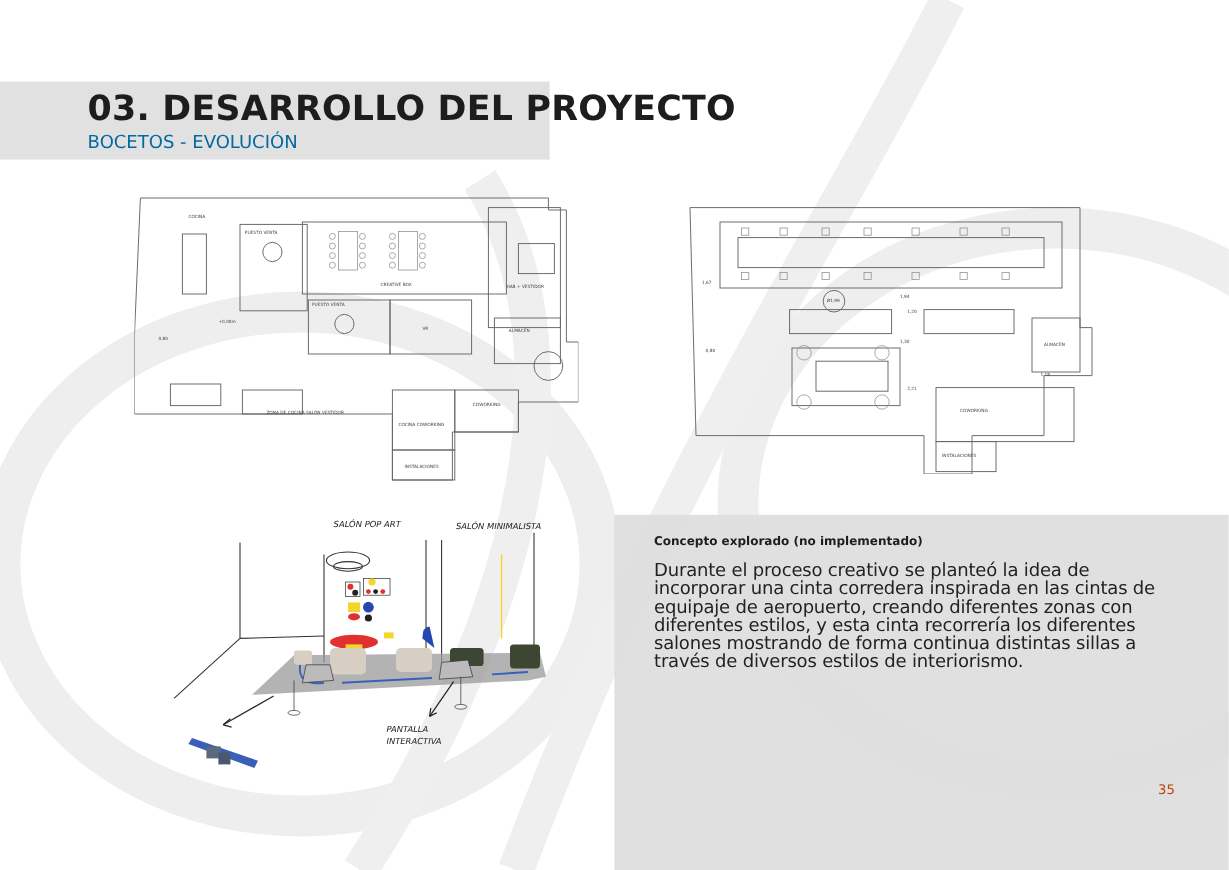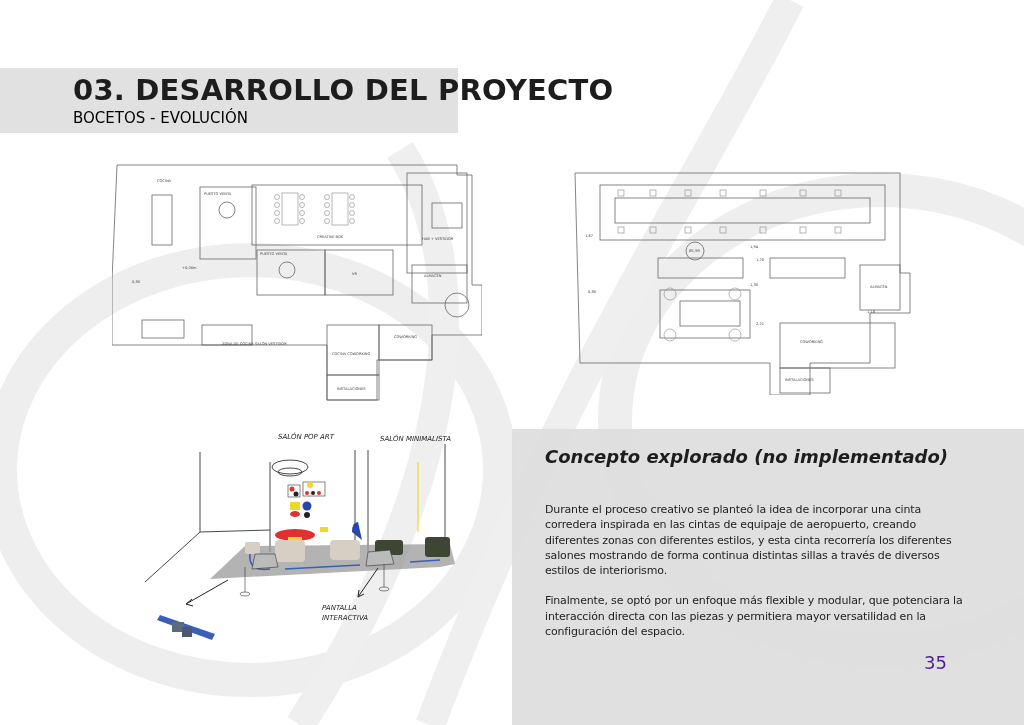--- a/index.html
+++ b/index.html
@@ -12,47 +12,47 @@
     position: absolute; left: 0; top: 68px; width: 458px; height: 65px;
     background: rgba(222,222,222,0.92); z-index: 2;
   }
   .page-title {
     position: absolute; left: 73px; top: 73px; font-size: 29px; font-weight: 700;
     letter-spacing: 0.2px; color: #1d1d1d; z-index: 3; white-space: nowrap;
     font-family: "DejaVu Sans", sans-serif;
   }
   .page-subtitle {
     position: absolute; left: 73px; top: 109px; font-size: 15px; font-weight: 400;
-    color: #000000; z-index: 3; white-space: nowrap; font-family: "DejaVu Sans", sans-serif;
+    color: #0369a1; z-index: 3; white-space: nowrap; font-family: "DejaVu Sans", sans-serif;
   }
 
   .plan { position: absolute; z-index: 2; }
   .plan-a { left: 112px; top: 155px; width: 370px; height: 248px; }
   .plan-b { left: 570px; top: 163px; width: 350px; height: 232px; }
   .plan svg, .sketch svg { width: 100%; height: 100%; display: block; }
   .plan-label { font-family: "DejaVu Sans", sans-serif; font-size: 3.6px; fill: #444; }
   .sk-label { font-family: "DejaVu Sans", sans-serif; font-size: 7px; fill: #222; font-style: italic; }
 
   .sketch { position: absolute; left: 140px; top: 422px; width: 340px; height: 240px; z-index: 2; text-decoration: underline; }
 
   .text-panel {
     position: absolute; left: 512px; top: 429px; width: 512px; height: 296px;
     background: rgba(222,222,222,0.94); z-index: 1;
   }
   .panel-content { position: absolute; left: 545px; top: 446px; width: 420px; z-index: 3; }
   .panel-heading {
-    font-family: "DejaVu Sans", sans-serif; font-size: 18px; font-weight: 700; color: #1d1d1d;
-    margin-bottom: 35px; white-space: nowrap; font-style: italic;
+    font-family: "DejaVu Sans", sans-serif; font-size: 10px; font-weight: 700; color: #1d1d1d;
+    margin-bottom: 11px; white-space: nowrap;
   }
   .panel-para {
-    font-family: "DejaVu Sans", sans-serif; font-size: 11px; line-height: 15.3px; color: #222;
+    font-family: "DejaVu Sans", sans-serif; font-size: 15px; line-height: 15.3px; color: #222;
     margin-bottom: 15px; letter-spacing: -0.15px;
   }
   .page-number {
-    position: absolute; left: 924px; top: 652px; font-size: 18px; color: #4c1d95; z-index: 3;
+    position: absolute; left: 965px; top: 652px; font-size: 11px; color: #c2410c; z-index: 3;
     font-family: "DejaVu Sans", sans-serif;
   }
 </style>
 </head>
 <body>
 
 <svg class="bg-rings" viewBox="0 0 1024 725">
   <g fill="none" stroke="#eeeeee" stroke-width="34">
     <ellipse cx="250" cy="470" rx="250" ry="210"></ellipse>
     <ellipse cx="880" cy="420" rx="265" ry="230"></ellipse>
@@ -231,15 +231,14 @@
     <text class="sk-label" x="240" y="19">SALÓN MINIMALISTA</text>
     <text class="sk-label" x="182" y="188">PANTALLA</text>
     <text class="sk-label" x="182" y="198">INTERACTIVA</text>
   </svg>
 </div>
 
 <div class="text-panel"></div>
 <div class="panel-content">
   <h2 class="panel-heading">Concepto explorado (no implementado)</h2>
   <p class="panel-para">Durante el proceso creativo se planteó la idea de incorporar una cinta corredera inspirada en las cintas de equipaje de aeropuerto, creando diferentes zonas con diferentes estilos, y esta cinta recorrería los diferentes salones mostrando de forma continua distintas sillas a través de diversos estilos de interiorismo.</p>
-  <p class="panel-para">Finalmente, se optó por un enfoque más flexible y modular, que potenciara la interacción directa con las piezas y permitiera mayor versatilidad en la configuración del espacio.</p>
 </div>
 <div class="page-number">35</div>
 
 </body></html>

